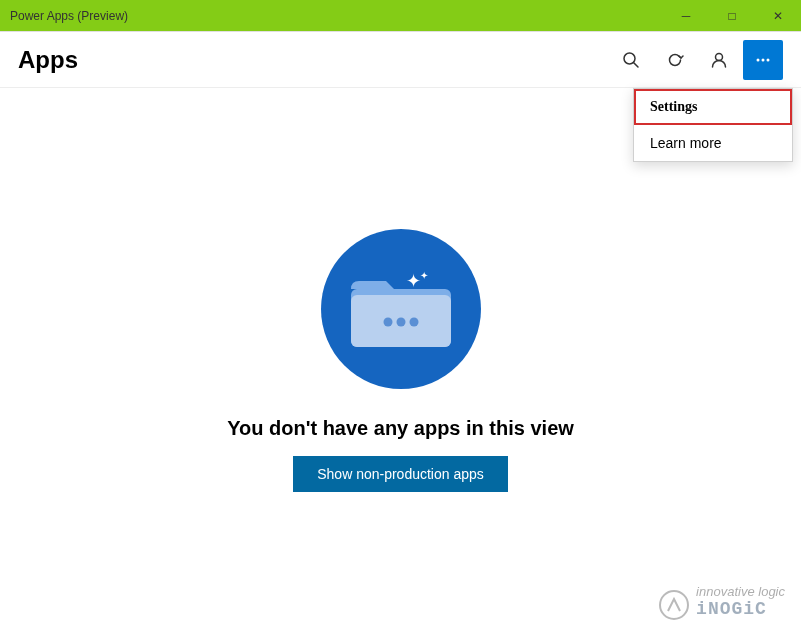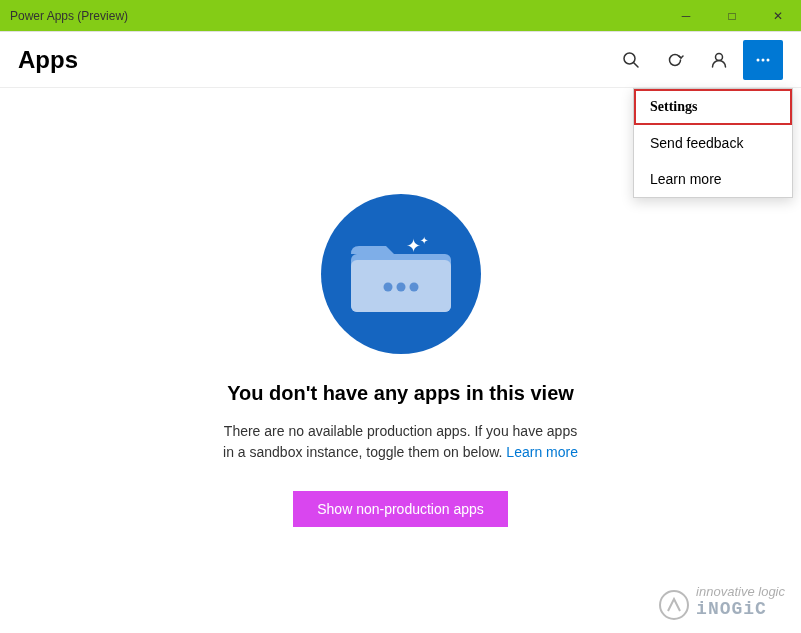--- a/index.html
+++ b/index.html
@@ -152,21 +152,21 @@
       max-width: 360px;
       line-height: 1.5;
       margin-bottom: 28px;
     }
     .empty-desc a {
       color: #0078d4;
       text-decoration: none;
     }
 
     .show-btn {
-      background: #d946ef;
+      background: #0369a1;
       color: #fff;
       border: none;
       padding: 10px 24px;
       font-size: 14px;
       cursor: pointer;
       font-family: 'Segoe UI', sans-serif;
       font-weight: 400;
     }
 
     
@@ -247,21 +247,20 @@
         <circle cx="4" cy="9" r="1.5" fill="#fff"></circle>
         <circle cx="9" cy="9" r="1.5" fill="#fff"></circle>
         <circle cx="14" cy="9" r="1.5" fill="#fff"></circle>
       </svg>
     </button>
   </div>
 </div>
 
 <div class="dropdown-menu">
   <span class="dropdown-item highlighted">Settings</span>
-  <span class="dropdown-item">Send feedback</span>
   <span class="dropdown-item">Learn more</span>
 </div>
 
 <div class="main-content">
 
   <div class="folder-illustration">
     <svg class="folder-svg" viewBox="0 0 110 85" fill="none" xmlns="http://www.w3.org/2000/svg">
 
       <rect x="5" y="22" width="100" height="58" rx="6" fill="#7eaee8"></rect>
 
@@ -273,24 +272,20 @@
       <text x="74" y="12" font-size="10" fill="white">✦</text>
 
       <circle cx="42" cy="55" r="4.5" fill="#5a8fd4"></circle>
       <circle cx="55" cy="55" r="4.5" fill="#5a8fd4"></circle>
       <circle cx="68" cy="55" r="4.5" fill="#5a8fd4"></circle>
     </svg>
   </div>
 
   <h2 class="empty-title">You don't have any apps in this view</h2>
 
-  <p class="empty-desc">
-    <span>There are no available production apps. If you have apps in a sandbox instance, toggle them on below.</span>
-    <a href="#">Learn more</a>
-  </p>
 
   <button class="show-btn">Show non-production apps</button>
 </div>
 
 <div class="watermark">
   <svg class="watermark-logo" viewBox="0 0 32 32">
     <circle cx="16" cy="16" r="14" fill="none" stroke="#555" stroke-width="2"></circle>
     <path d="M10 22 L16 10 L22 22" fill="none" stroke="#555" stroke-width="2"></path>
   </svg>
   <div class="watermark-text">

